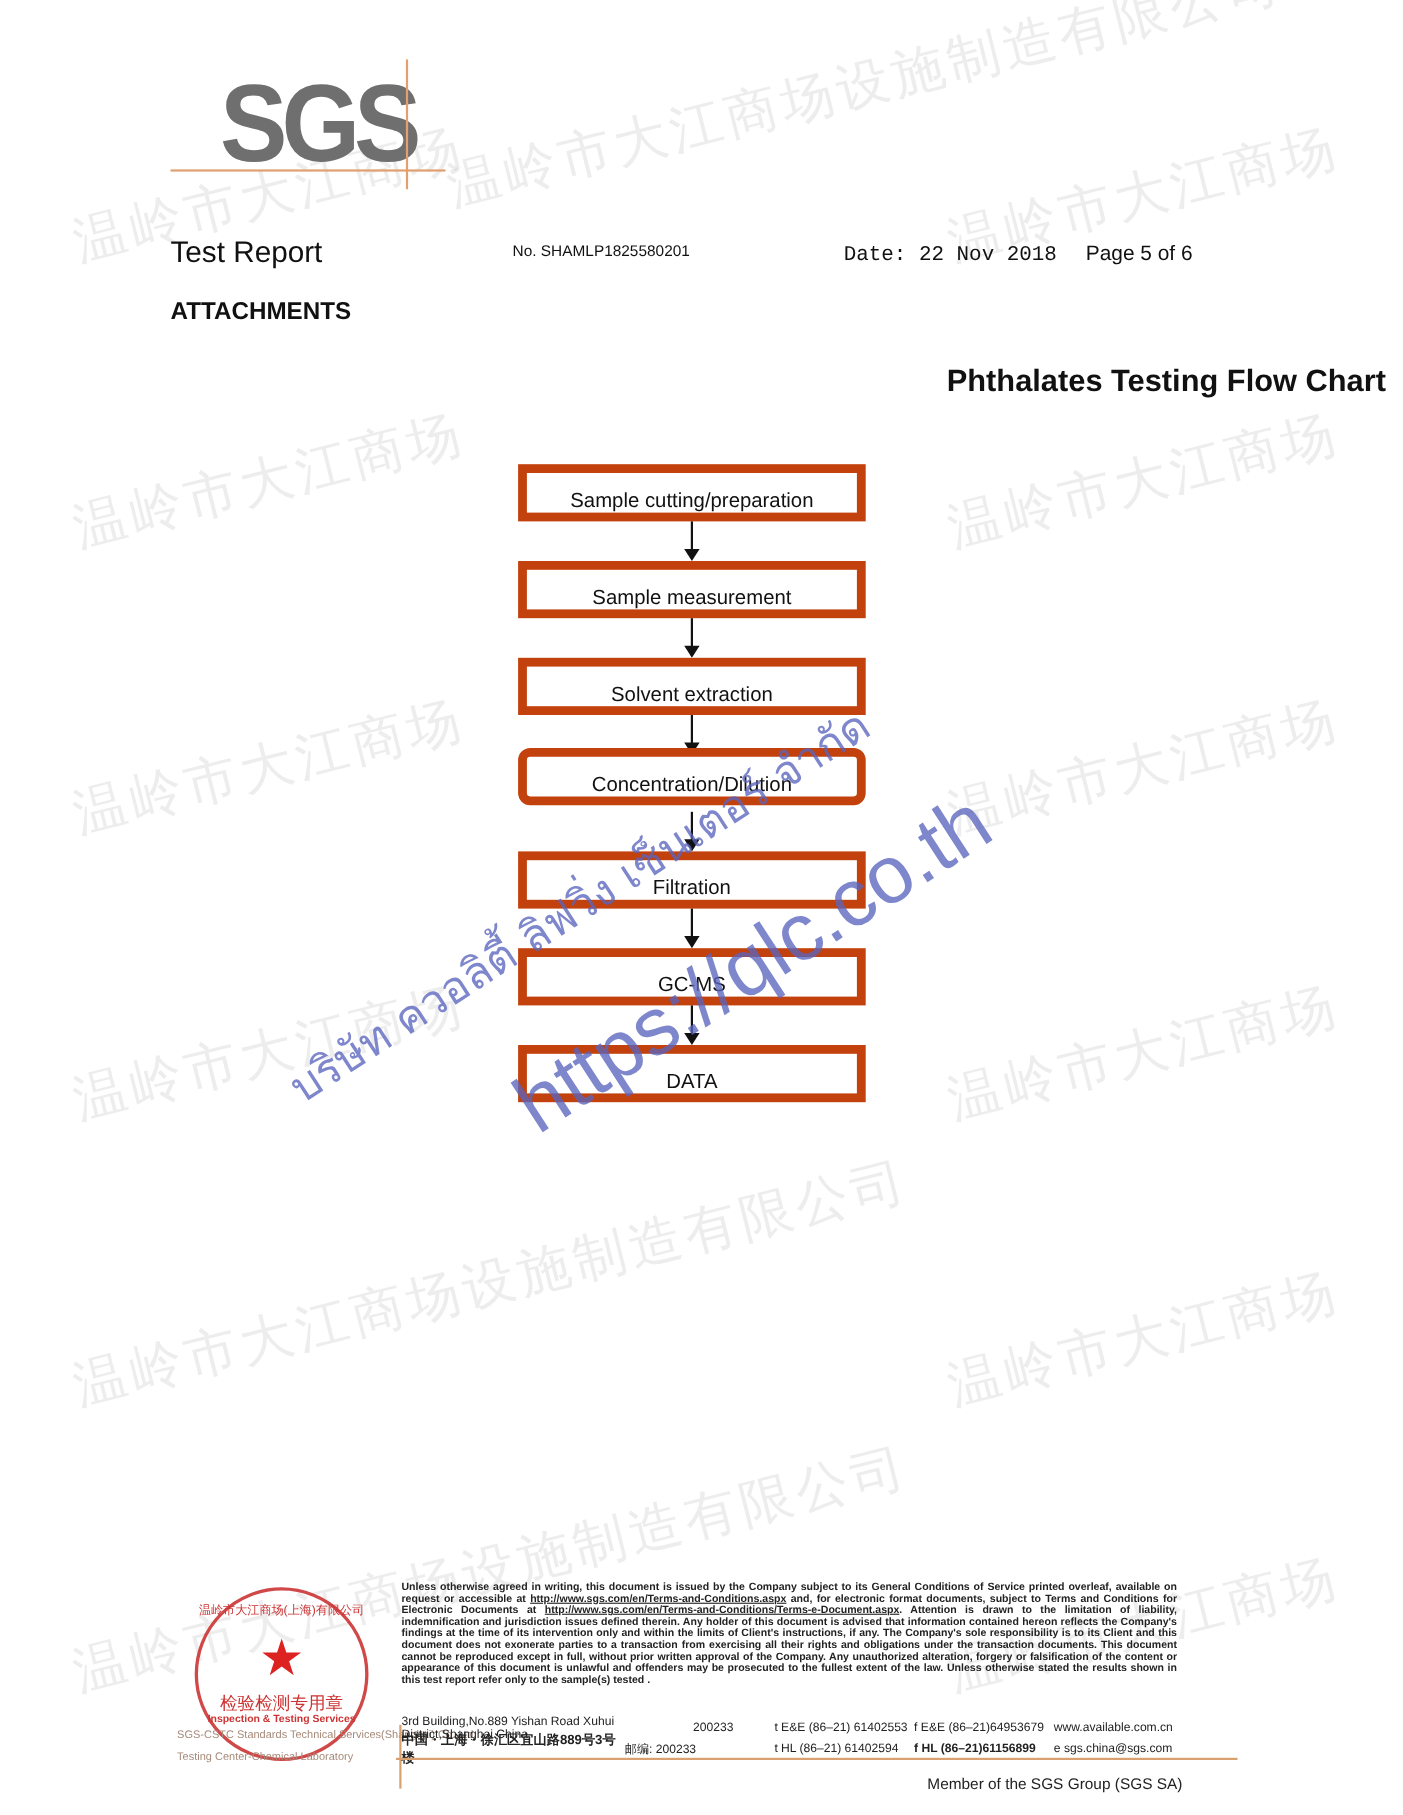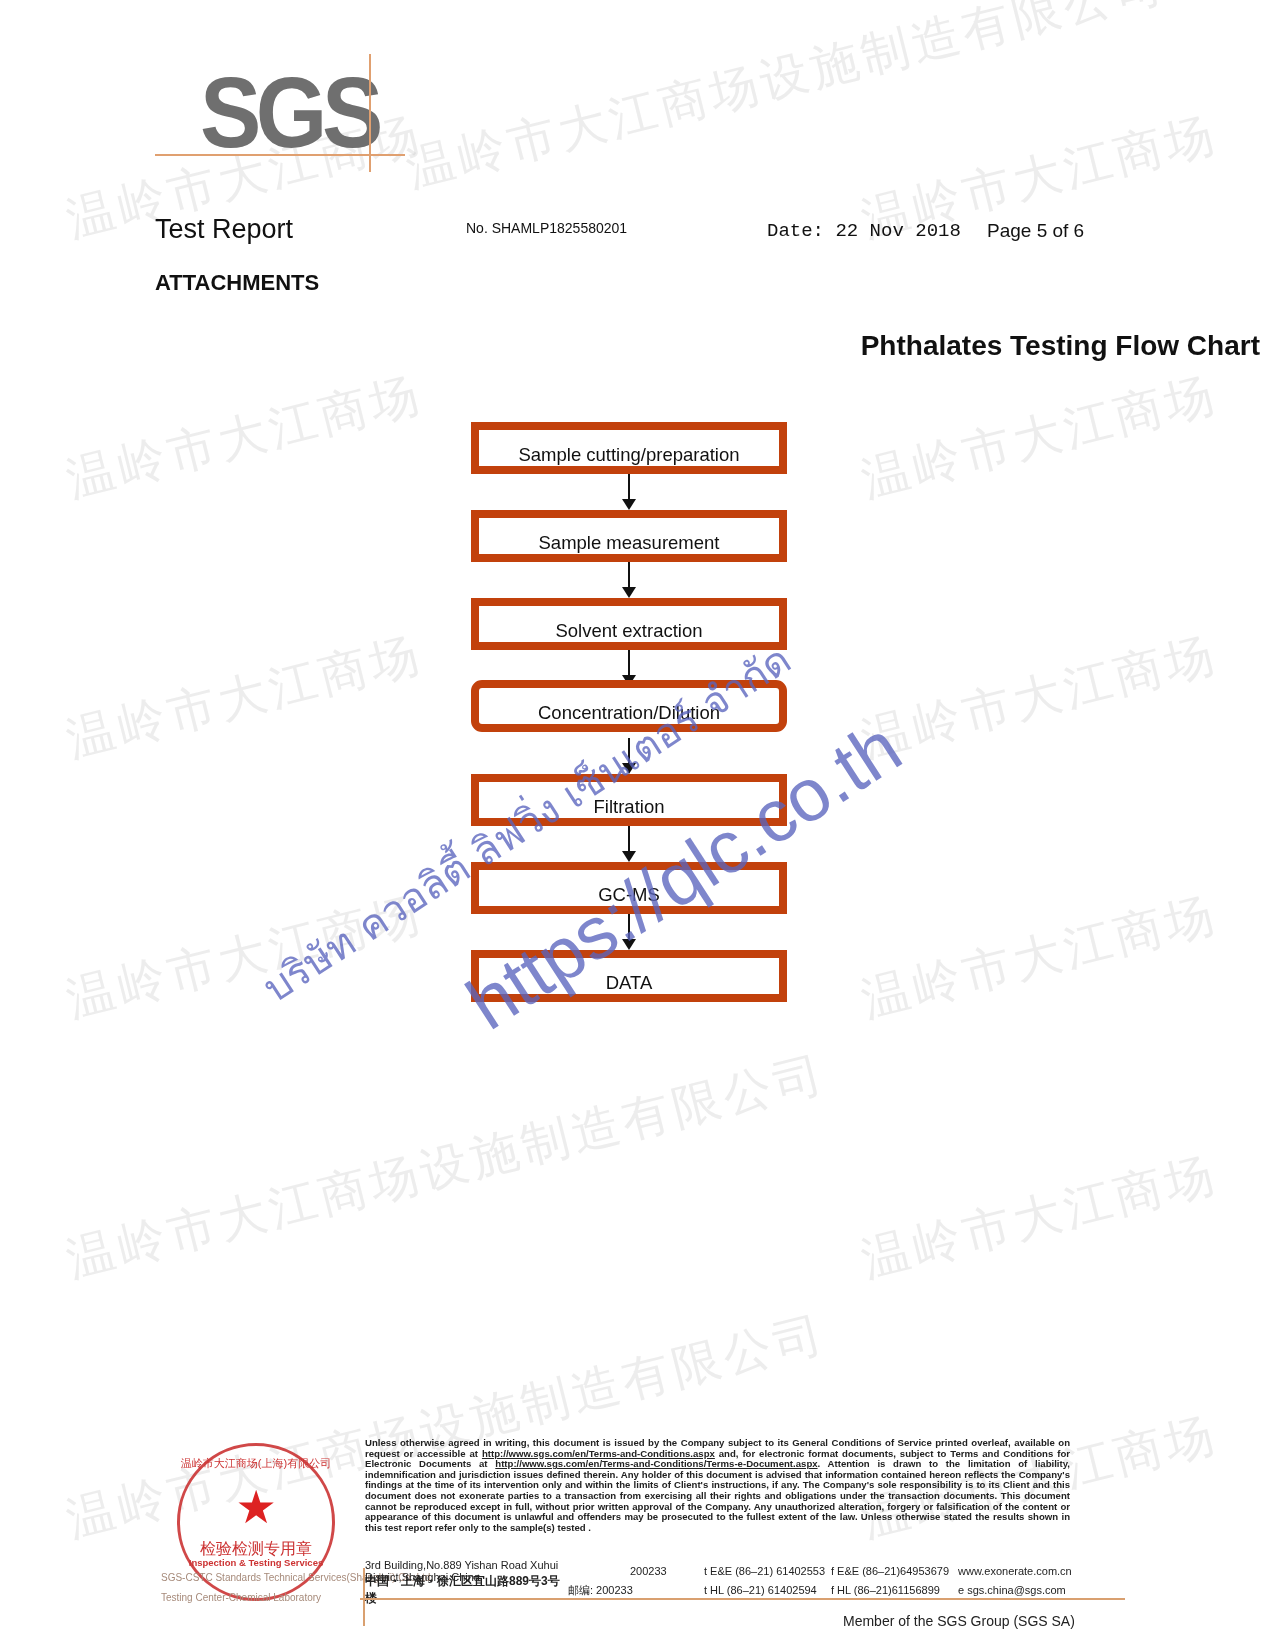--- a/index.html
+++ b/index.html
@@ -112,23 +112,23 @@
 <div class="abs footer-text">
   <span>Unless otherwise agreed in writing, this document is issued by the Company subject to its General Conditions of Service printed overleaf, available on request or accessible at </span><a>http://www.sgs.com/en/Terms-and-Conditions.aspx</a><span> and, for electronic format documents, subject to Terms and Conditions for Electronic Documents at </span><a>http://www.sgs.com/en/Terms-and-Conditions/Terms-e-Document.aspx</a><span>. Attention is drawn to the limitation of liability, indemnification and jurisdiction issues defined therein. Any holder of this document is advised that information contained hereon reflects the Company's findings at the time of its intervention only and within the limits of Client's instructions, if any. The Company's sole responsibility is to its Client and this document does not exonerate parties to a transaction from exercising all their rights and obligations under the transaction documents. This document cannot be reproduced except in full, without prior written approval of the Company. Any unauthorized alteration, forgery or falsification of the content or appearance of this document is unlawful and offenders may be prosecuted to the fullest extent of the law. Unless otherwise stated the results shown in this test report refer only to the sample(s) tested .</span>
 </div>
 
 <div class="abs footer-vline"></div>
 <div class="abs addr-line" style="top:1562px;">
   <span style="width:265px;">3rd Building,No.889 Yishan Road Xuhui District,Shanghai China</span>
   <span style="width:74px;">200233</span>
   <span style="width:127px;">t E&amp;E (86–21) 61402553</span>
   <span style="width:127px;">f E&amp;E (86–21)64953679</span>
-  <span>www.exonerate.com.cn</span>
+  <span>www.available.com.cn</span>
 </div>
 <div class="abs addr-line" style="top:1581px;">
   <span style="width:203px;font-size:12px;font-weight:bold;">中国・上海・徐汇区宜山路889号3号楼</span>
   <span style="width:136px;">邮编: 200233</span>
   <span style="width:127px;">t HL (86–21) 61402594</span>
-  <span style="width:127px;">f HL (86–21)61156899</span>
+  <span style="width:127px;font-weight:bold;">f HL (86–21)61156899</span>
   <span>e  sgs.china@sgs.com</span>
 </div>
 <div class="abs footer-hline"></div>
 <div class="abs member">Member of the SGS Group (SGS SA)</div>
 
 </body></html>

